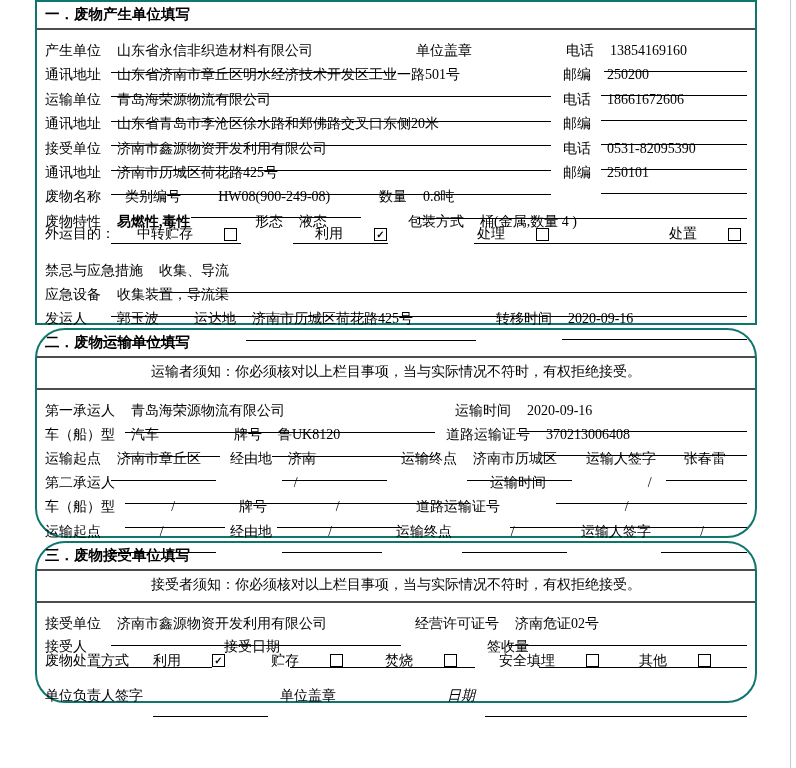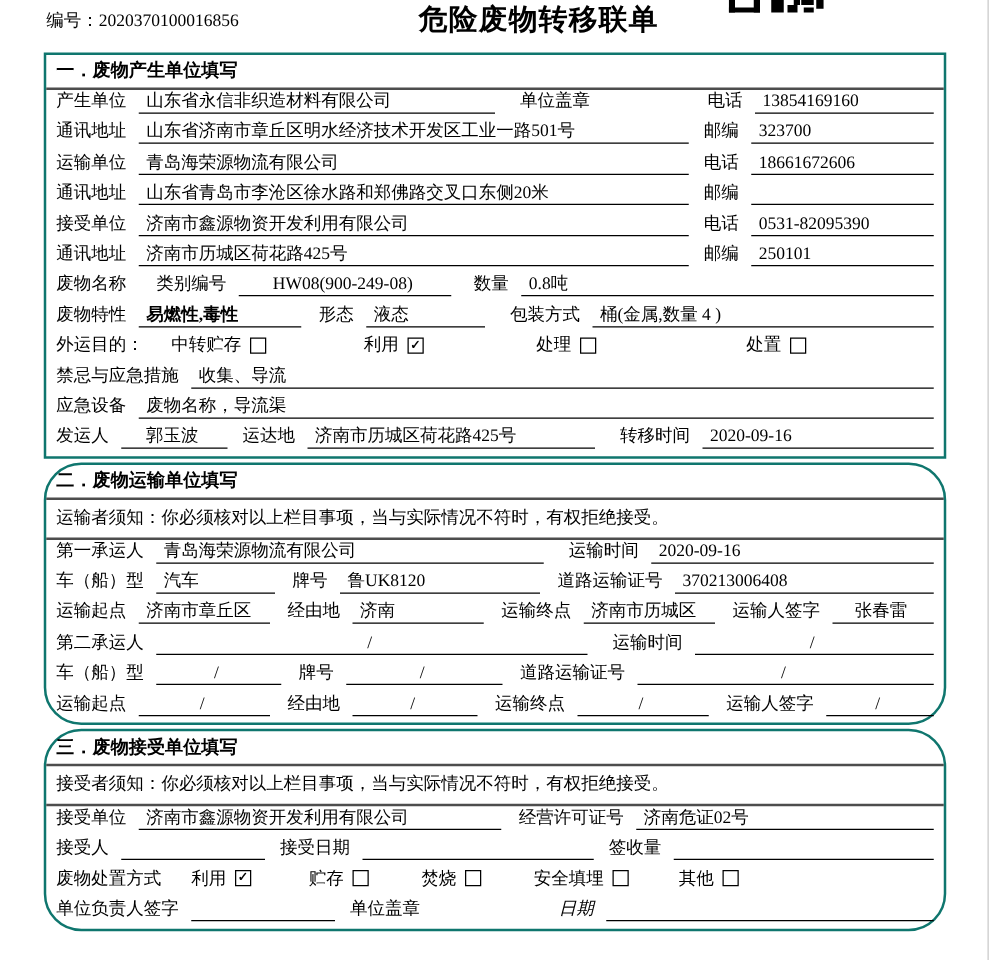--- a/index.html
+++ b/index.html
@@ -11,85 +11,64 @@
   .page-edge{position:absolute;top:0;left:790px;width:1px;height:768px;background:#c9c9c9;}
   .content{position:absolute;left:35px;top:0;width:722px;}
   .doc-header{position:relative;height:42px;}
   .serial{position:absolute;left:2px;top:8px;white-space:nowrap;}
   .doc-title{position:absolute;top:0;left:calc(50% + 35px);transform:translateX(-50%);
     font-size:23px;font-weight:bold;white-space:nowrap;letter-spacing:1px;}
   .qr-frag{position:absolute;left:548px;top:0;}
   .sec{border:2px solid #0f766e;background:#fff;}
   .sec + .sec{margin-top:3px;border-radius:30px;}
   .sec-h{font-weight:bold;padding:3px 8px 4px;border-bottom:2px solid #4d4d4d;font-size:14.5px;}
-  .note{padding:5px 8px 7px;border-bottom:2px solid #4d4d4d;}
+  .note{padding:5px 8px 7px;border-bottom:2px solid #4d4d4d;text-align:center;}
   .row{display:flex;align-items:baseline;height:24.4px;padding:0 8px;box-sizing:border-box;}
   .lbl{white-space:nowrap;margin-right:10px;flex:none;}
   .static{white-space:nowrap;flex:none;}
-  .v{border-bottom:1px solid #000;padding:0 6px;white-space:nowrap;flex:none;box-sizing:border-box;}
+  .v{border-bottom:1px solid #000;padding:12px 6px;white-space:nowrap;flex:none;box-sizing:border-box;}
   .v::after{content:"\00a0";}
   .v.c{text-align:center;}
   .fill{flex:1 1 auto;}
   .ml12{margin-left:12px;}.ml14{margin-left:14px;}.ml18{margin-left:18px;}
   .ml20{margin-left:20px;}.ml24{margin-left:12px;}
   .w85{width:85px;}.w95{width:95px;}.w100{width:100px;}.w105{width:105px;}
   .w115{width:115px;}.w125{width:125px;}.w130{width:130px;font-weight:bold;}.w150{width:150px;}
   .w160{width:160px;}.w170{width:170px;}.w185{width:185px;}.w205{width:205px;}
   .w230{width:230px;}.w285{width:285px;}.w290{width:290px;}.w310{width:310px;}
   .w345{width:345px;}.w440{width:440px;}
-  .opt{display:inline-flex;align-items:center;white-space:nowrap;flex:none;}
+  .opt{display:inline-flex;align-items:center;white-space:nowrap;flex:none;gap:24px;}
   .cb{display:inline-block;width:11px;height:11px;border:1px solid #000;margin-left:7px;
     line-height:11px;text-align:center;font-size:10px;font-weight:bold;font-style:normal;
     vertical-align:-1px;flex:none;}
 </style>
 </head>
 <body>
 
 <div class="page-edge"></div>
 
 <div class="content">
 
-  <div class="doc-header">
-    <div class="serial">
-      <span>编号：</span><span>2020370100016856</span>
-    </div>
-    <div class="doc-title">危险废物转移联单</div>
-    <div class="qr-frag">
-      <svg width="76" height="11" viewBox="0 0 76 11">
-        <g fill="#000">
-          <rect x="0" y="0" width="5" height="10"></rect>
-            <rect x="20" y="0" width="5" height="10"></rect>
-          <rect x="0" y="6" width="25" height="4"></rect>
-          <rect x="34" y="0" width="10" height="10"></rect>
-            <rect x="47" y="4" width="8" height="6"></rect>
-          <rect x="52" y="0" width="5" height="4"></rect>
-            <rect x="58" y="0" width="10" height="4"></rect>
-          <rect x="60" y="6" width="8" height="4"></rect>
-            <rect x="70" y="0" width="6" height="7"></rect>
-        </g>
-      </svg>
-    </div>
-  </div>
 
   <div class="sec">
     <div class="sec-h">一．废物产生单位填写</div>
 
     <div class="row">
       <span class="lbl">产生单位</span>
       <span class="v w285">山东省永信非织造材料有限公司</span>
       <span class="static w150 ml20">单位盖章</span>
       <span class="lbl">电话</span>
       <span class="v fill">13854169160</span>
     </div>
 
     <div class="row">
       <span class="lbl">通讯地址</span>
       <span class="v w440">山东省济南市章丘区明水经济技术开发区工业一路501号</span>
       <span class="lbl ml12">邮编</span>
-      <span class="v fill">323700</span>
+      <span class="v fill">250200</span>
     </div>
 
     <div class="row">
       <span class="lbl">运输单位</span>
       <span class="v w440">青岛海荣源物流有限公司</span>
       <span class="lbl ml12">电话</span>
       <span class="v fill">18661672606</span>
     </div>
 
     <div class="row">
@@ -151,21 +130,21 @@
     </div>
 
 
     <div class="row">
       <span class="lbl">禁忌与应急措施</span>
       <span class="v fill">收集、导流</span>
     </div>
 
     <div class="row">
       <span class="lbl">应急设备</span>
-      <span class="v fill">废物名称，导流渠</span>
+      <span class="v fill">收集装置，导流渠</span>
     </div>
 
     <div class="row">
       <span class="lbl">发运人</span>
       <span class="v w85 c">郭玉波</span>
       <span class="lbl ml24">运达地</span>
       <span class="v w230">济南市历城区荷花路425号</span>
       <span class="lbl ml20">转移时间</span>
       <span class="v fill">2020-09-16</span>
     </div>

